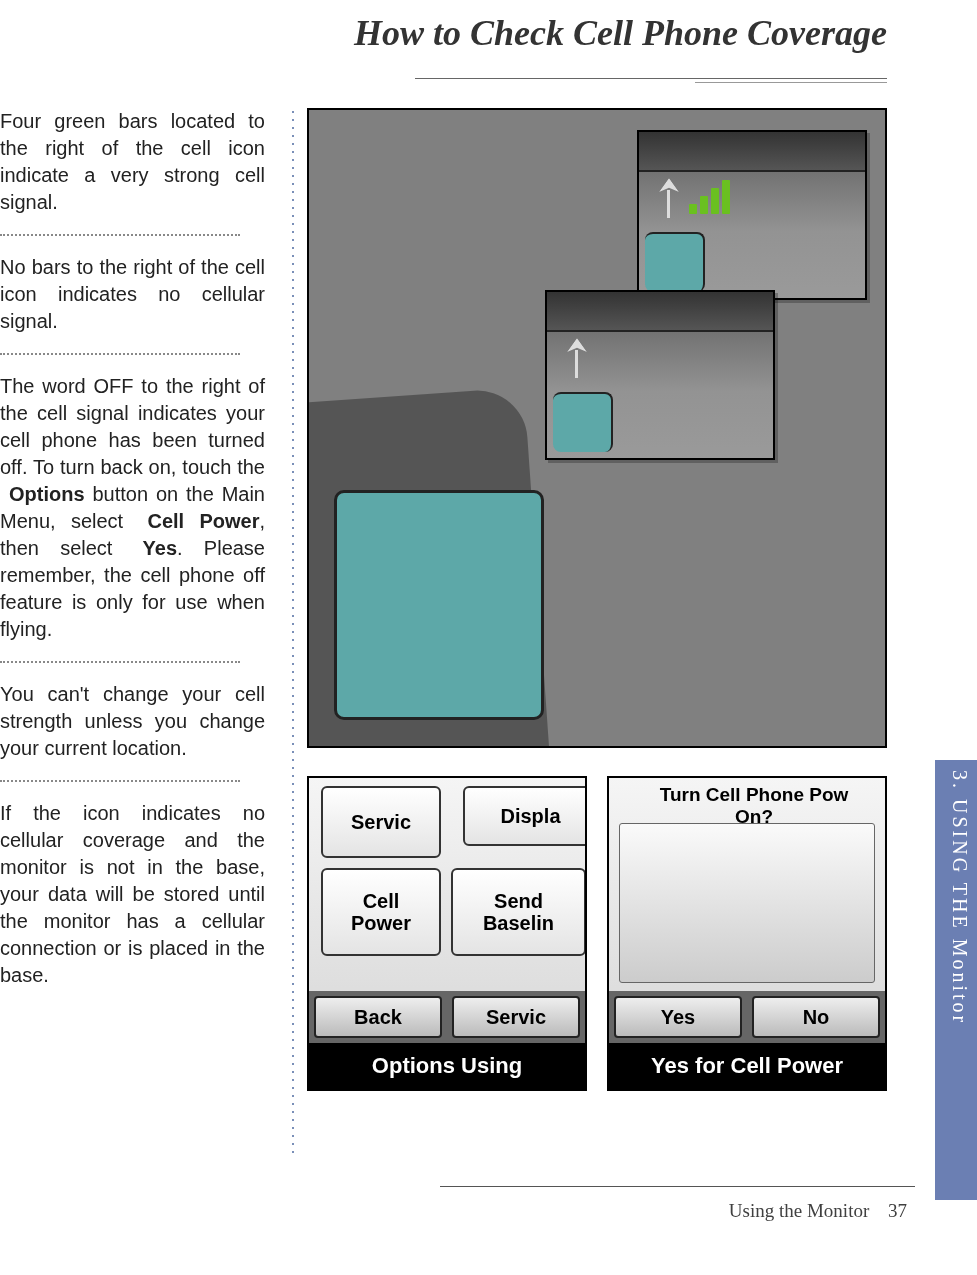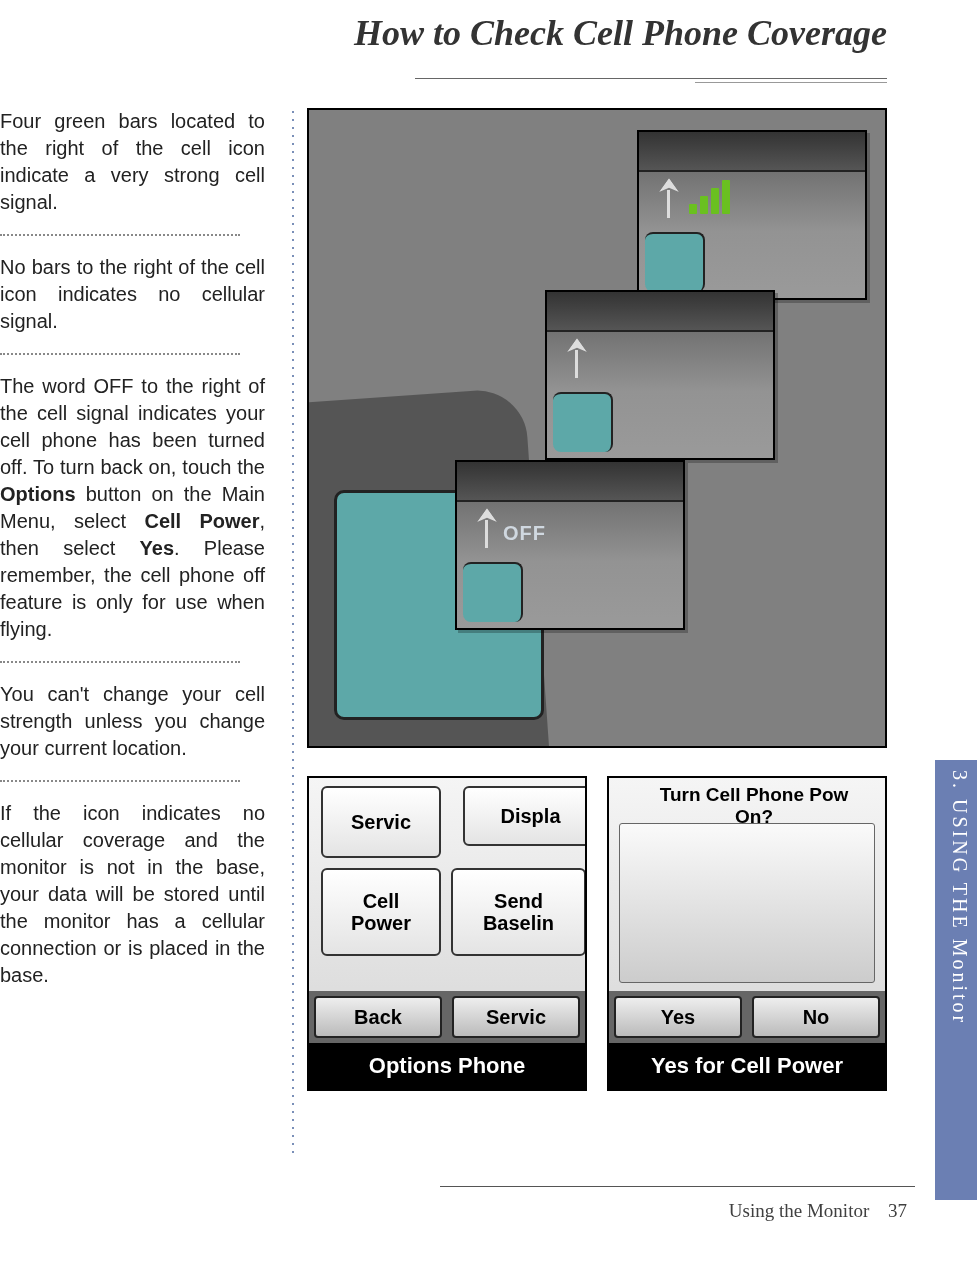--- a/index.html
+++ b/index.html
@@ -50,21 +50,21 @@
     color: #222;
     text-align: justify;
   }
   .left-col p { margin-bottom: 0; }
   .dotted-sep {
     border: none;
     border-top: 2px dotted #888;
     margin: 18px 0;
     width: 240px;
   }
-  .bold { font-weight: bold; }
+  .bold { font-weight: bold; padding-left: 9px; }
   .vertical-dots {
     position: absolute;
     left: 292px;
     top: 108px;
     width: 2px;
     height: 1050px;
     background-image: radial-gradient(circle, #7a8fb8 1.5px, transparent 1.5px);
     background-size: 2px 8px;
     background-repeat: repeat-y;
   }
@@ -340,44 +340,38 @@
         </div>
         <div class="teal"></div>
       </div>
 
       <div class="mini mini2">
         <div class="topbar"></div>
         <div class="antenna"></div>
         <div class="teal"></div>
       </div>
 
-      <div class="mini mini3">
-        <div class="topbar"></div>
-        <div class="antenna"></div>
-        <div class="off-text">OFF</div>
-        <div class="teal"></div>
-      </div>
     </div>
 
     <div class="menu-row">
 
       <div class="menu-shot">
         <div class="menu-body">
           <div class="grid-btn" style="left:12px; top:8px; width:120px; height:72px;">Servic</div>
           <div class="grid-btn" style="left:154px; top:8px; width:135px; height:60px;border-radius:6px;">Displa</div>
           <div class="grid-btn" style="left:142px; top:90px; width:135px; height:88px; white-space:pre;">Send
 Baselin</div>
           <div class="grid-btn" style="left:12px; top:90px; width:120px; height:88px; white-space:pre;">Cell
 Power</div>
           <div class="bottom-bar">
             <div class="bb">Back</div>
             <div class="bb">Servic</div>
           </div>
         </div>
-        <div class="menu-caption">Options Phone</div>
+        <div class="menu-caption">Options Using</div>
       </div>
 
       <div class="menu-shot">
         <div class="menu-body">
           <div class="prompt-title" style="white-space:pre;">Turn Cell Phone Pow
 On?</div>
           <div class="prompt-body"></div>
           <div class="bottom-bar">
             <div class="bb">Yes</div>
             <div class="bb">No</div>

